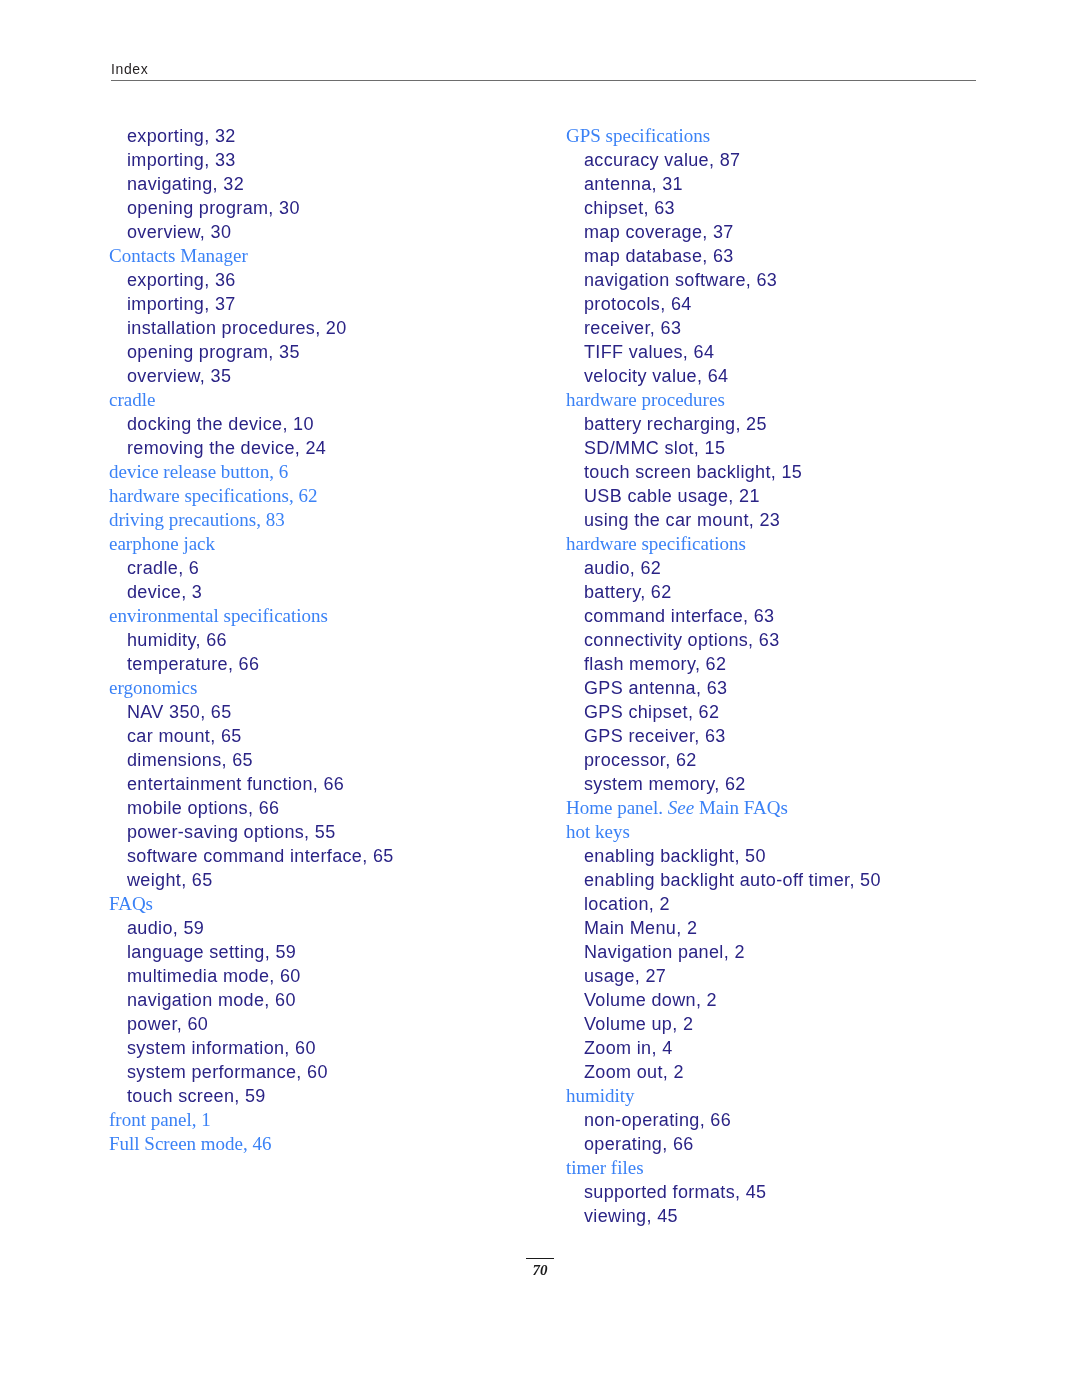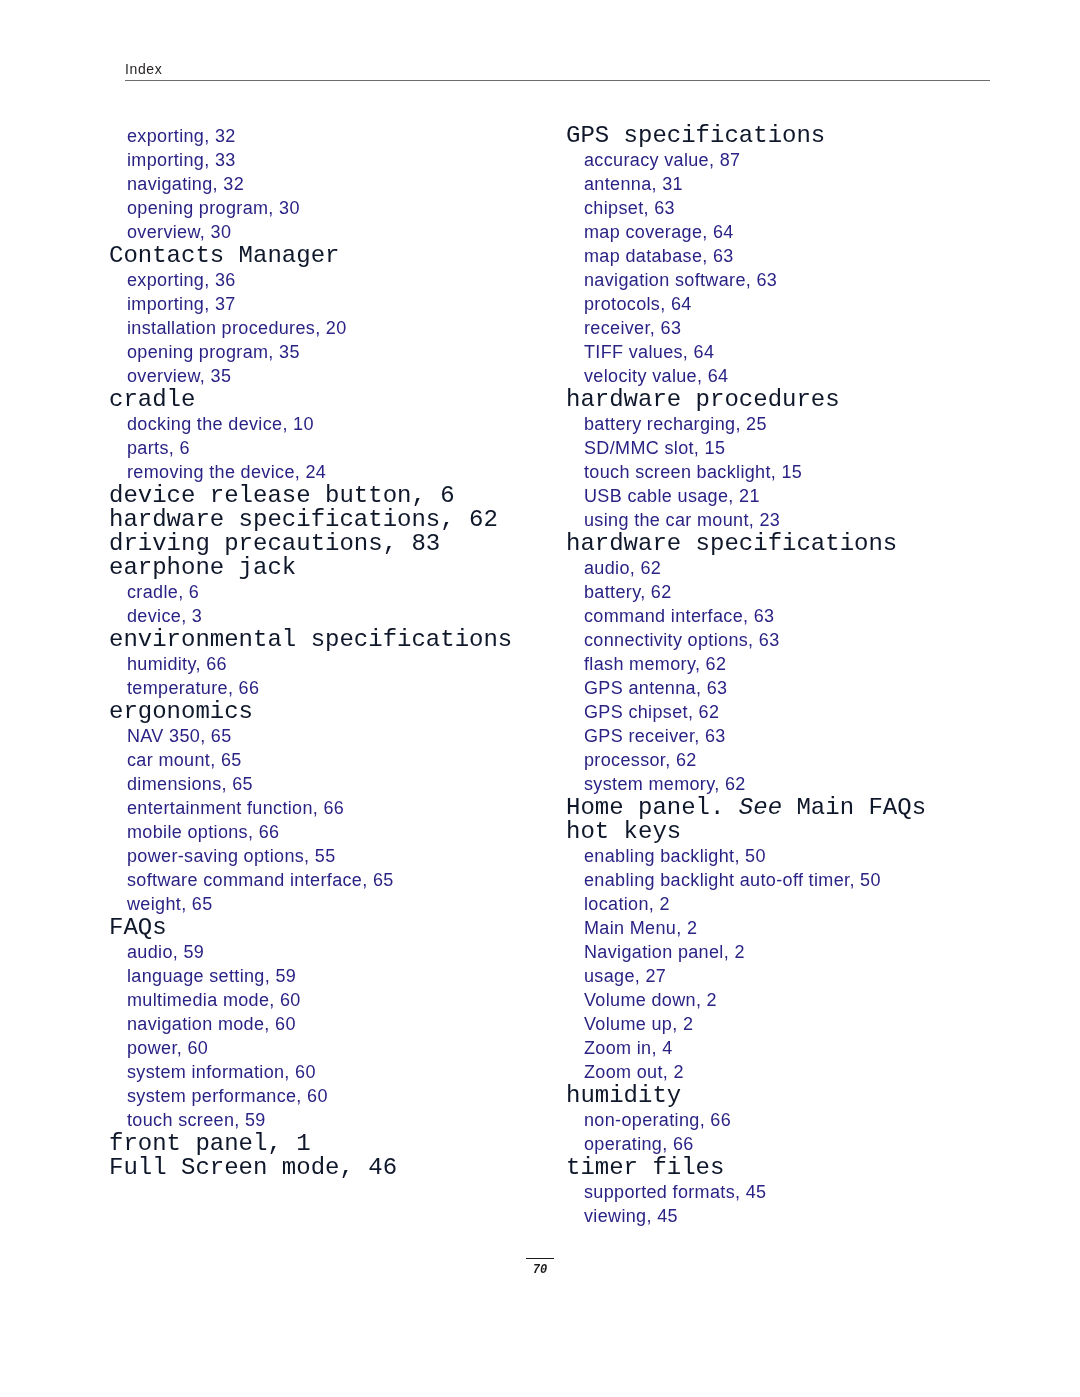--- a/index.html
+++ b/index.html
@@ -11,21 +11,21 @@
     width: 1080px;
     height: 1397px;
     position: relative;
     font-family: "Liberation Serif", serif;
     overflow: hidden;
   }
 
   
   .page-header {
     position: absolute;
-    left: 125px;
+    left: 111px;
     top: 60px;
     width: 865px;
   }
   .page-header .header-title {
     font-family: "Liberation Sans", sans-serif;
     font-size: 14px;
     letter-spacing: 0.6px;
     color: #231f20;
     line-height: 18px;
     padding-bottom: 2px;
@@ -50,23 +50,23 @@
   .column-left  { margin-left: 93px;  width: 440px; }
   .column-right { margin-left: 17px;  width: 460px; }
 
   
   .entry {
     line-height: 24px;
     white-space: nowrap;
   }
   
   .entry.level-1 {
-    font-family: Liberation Mono, monospace;
-    font-size: 24px;
-    color: #0f172a;
+    font-family: Liberation Serif, serif;
+    font-size: 19px;
+    color: #3b82f6;
     margin-left: 0;
   }
   
   .entry.level-2 {
     font-family: "Liberation Sans", sans-serif;
     font-size: 18px;
     color: #2a2385;
     margin-left: 18px;
     letter-spacing: 0.35px;
   }
@@ -82,24 +82,24 @@
     width: 1080px;
     text-align: center;
   }
   .folio-rule {
     width: 28px;
     height: 1px;
     background: #1a1a1a;
     margin: 0 auto 1px auto;
   }
   .folio-number {
-    font-family: Liberation Mono, monospace;
+    font-family: Liberation Serif, serif;
     font-weight: bold;
     font-style: italic;
-    font-size: 12px;
+    font-size: 15px;
     color: #1a1a1a;
     line-height: 20px;
   }
 </style>
 </head>
 <body>
 
 <div class="page-header">
   <div class="header-title">Index</div>
   <div class="header-rule"></div>
@@ -113,21 +113,20 @@
       <div class="entry level-2">opening program, 30</div>
       <div class="entry level-2">overview, 30</div>
       <div class="entry level-1">Contacts Manager</div>
       <div class="entry level-2">exporting, 36</div>
       <div class="entry level-2">importing, 37</div>
       <div class="entry level-2">installation procedures, 20</div>
       <div class="entry level-2">opening program, 35</div>
       <div class="entry level-2">overview, 35</div>
       <div class="entry level-1">cradle</div>
       <div class="entry level-2">docking the device, 10</div>
-      <div class="entry level-2">parts, 6</div>
       <div class="entry level-2">removing the device, 24</div>
       <div class="entry level-1">device release button, 6</div>
       <div class="entry level-1">hardware specifications, 62</div>
       <div class="entry level-1">driving precautions, 83</div>
       <div class="entry level-1">earphone jack</div>
       <div class="entry level-2">cradle, 6</div>
       <div class="entry level-2">device, 3</div>
       <div class="entry level-1">environmental specifications</div>
       <div class="entry level-2">humidity, 66</div>
       <div class="entry level-2">temperature, 66</div>
@@ -150,21 +149,21 @@
       <div class="entry level-2">system performance, 60</div>
       <div class="entry level-2">touch screen, 59</div>
       <div class="entry level-1">front panel, 1</div>
       <div class="entry level-1">Full Screen mode, 46</div>
     </div>
   <div class="index-column column-right">
       <div class="entry level-1">GPS specifications</div>
       <div class="entry level-2">accuracy value, 87</div>
       <div class="entry level-2">antenna, 31</div>
       <div class="entry level-2">chipset, 63</div>
-      <div class="entry level-2">map coverage, 64</div>
+      <div class="entry level-2">map coverage, 37</div>
       <div class="entry level-2">map database, 63</div>
       <div class="entry level-2">navigation software, 63</div>
       <div class="entry level-2">protocols, 64</div>
       <div class="entry level-2">receiver, 63</div>
       <div class="entry level-2">TIFF values, 64</div>
       <div class="entry level-2">velocity value, 64</div>
       <div class="entry level-1">hardware procedures</div>
       <div class="entry level-2">battery recharging, 25</div>
       <div class="entry level-2">SD/MMC slot, 15</div>
       <div class="entry level-2">touch screen backlight, 15</div>

